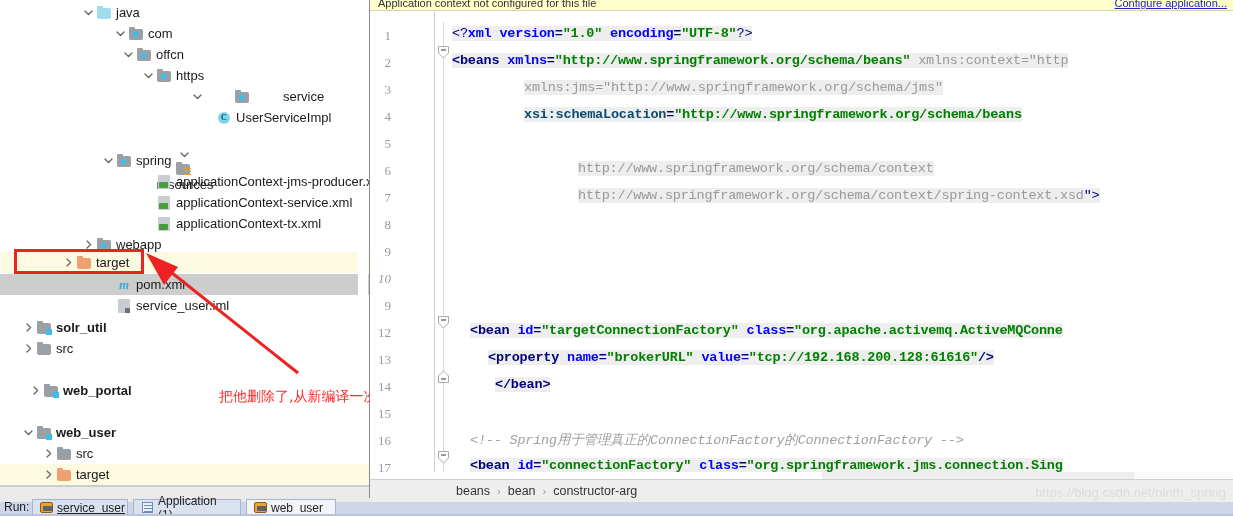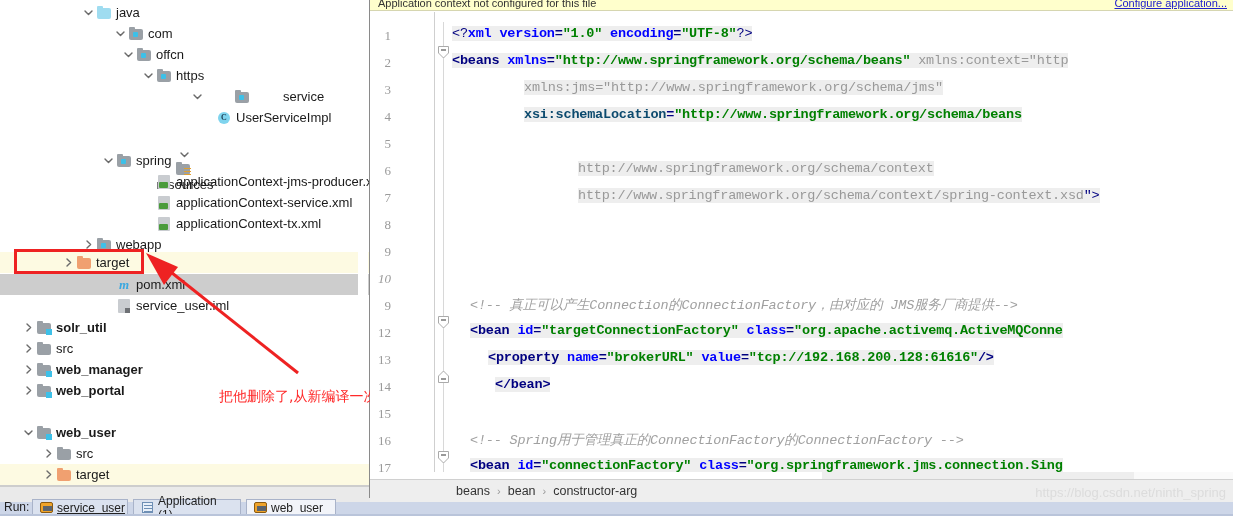--- a/index.html
+++ b/index.html
@@ -362,35 +362,21 @@
           <svg width="13" height="13" viewBox="0 0 13 13">
             <path d="M5 3 L8.6 6.5 L5 10" fill="none" stroke="#6b6b6b" stroke-width="1.4" stroke-linecap="round" stroke-linejoin="round"></path>
           </svg>
         </span>
         <span class="ticon f-grey">
           <span class="f-tab"></span>
           <span class="f-base"></span>
         </span>
         <span class="tlabel">src</span>
       </div>
-      <div class="tree-row" style="top: 359px;">
-        <span style="display: inline-block; flex: 0 0 auto; width: 22px; height: 1px;"></span>
-        <span class="tw">
-          <svg width="13" height="13" viewBox="0 0 13 13">
-            <path d="M5 3 L8.6 6.5 L5 10" fill="none" stroke="#6b6b6b" stroke-width="1.4" stroke-linecap="round" stroke-linejoin="round"></path>
-          </svg>
-        </span>
-        <span class="ticon f-grey">
-          <span class="f-tab"></span>
-          <span class="f-base"></span>
-          <span class="badge-blue"></span>
-        </span>
-        <span class="tlabel bold">web_manager</span>
-      </div>
-      <div class="tree-row" style="top: 380px;">
+      <div class="tree-row" style="top: 380px; padding-left: 7px;">
         <span style="display: inline-block; flex: 0 0 auto; width: 22px; height: 1px;"></span>
         <span class="tw">
           <svg width="13" height="13" viewBox="0 0 13 13">
             <path d="M5 3 L8.6 6.5 L5 10" fill="none" stroke="#6b6b6b" stroke-width="1.4" stroke-linecap="round" stroke-linejoin="round"></path>
           </svg>
         </span>
         <span class="ticon f-grey">
           <span class="f-tab"></span>
           <span class="f-base"></span>
           <span class="badge-blue"></span>
@@ -488,21 +474,20 @@
     <div id="code">
         <div class="cline hi" style="top: 14px; left: 0px;"><span class="tok-punc">&lt;?</span><span class="tok-attr">xml</span><span class="tok-dim"> </span><span class="tok-attr">version</span><span class="tok-tag">=</span><span class="tok-val">"1.0"</span><span class="tok-dim"> </span><span class="tok-attr">encoding</span><span class="tok-tag">=</span><span class="tok-val">"UTF-8"</span><span class="tok-punc">?&gt;</span></div>
         <div class="cline hi" style="top: 41px; left: 0px;"><span class="tok-tag">&lt;beans</span><span class="tok-dim"> </span><span class="tok-attr">xmlns</span><span class="tok-tag">=</span><span class="tok-val">"http://www.springframework.org/schema/beans"</span><span class="tok-dim"> </span><span class="tok-dim">xmlns:context</span><span class="tok-dim">=</span><span class="tok-dim">"http</span></div>
         <div class="cline hi" style="top: 68px; left: 72px;"><span class="tok-dim">xmlns:jms</span><span class="tok-dim">=</span><span class="tok-dim">"http://www.springframework.org/schema/jms"</span></div>
         <div class="cline hi" style="top: 95px; left: 72px;"><span class="tok-attr2">xsi:schemaLocation</span><span class="tok-tag">=</span><span class="tok-val">"http://www.springframework.org/schema/beans</span></div>
         <div class="cline hi" style="top: 149px; left: 126px;"><span class="tok-dim">http://www.springframework.org/schema/context</span></div>
         <div class="cline hi" style="top: 176px; left: 126px;"><span class="tok-dim">http://www.springframework.org/schema/context/spring-context.xsd</span><span class="tok-punc">"&gt;</span></div>
         <div class="cline" style="top: 203px; left: 0px;">&nbsp;</div>
         <div class="cline" style="top: 230px; left: 0px;">&nbsp;</div>
         <div class="cline" style="top: 257px; left: 0px;">&nbsp;</div>
-        <div class="cline" style="top: 284px; left: 18px;"><span class="tok-cmt">&lt;!-- 真正可以产生Connection的ConnectionFactory，由对应的 JMS服务厂商提供--&gt;</span></div>
         <div class="cline hi" style="top: 311px; left: 18px;"><span class="tok-tag">&lt;bean</span><span class="tok-dim"> </span><span class="tok-attr">id</span><span class="tok-tag">=</span><span class="tok-val">"targetConnectionFactory"</span><span class="tok-dim"> </span><span class="tok-attr">class</span><span class="tok-tag">=</span><span class="tok-val">"org.apache.activemq.ActiveMQConne</span></div>
         <div class="cline hi" style="top: 338px; left: 36px;"><span class="tok-tag">&lt;property</span><span class="tok-dim"> </span><span class="tok-attr">name</span><span class="tok-tag">=</span><span class="tok-val">"brokerURL"</span><span class="tok-dim"> </span><span class="tok-attr">value</span><span class="tok-tag">=</span><span class="tok-val">"tcp://192.168.200.128:61616"</span><span class="tok-tag">/&gt;</span></div>
         <div class="cline hi" style="top: 365px; left: 18px; margin-left: 25px;"><span class="tok-tag">&lt;/bean&gt;</span></div>
         <div class="cline" style="top: 392px; left: 0px;">&nbsp;</div>
         <div class="cline" style="top: 419px; left: 18px;"><span class="tok-cmt">&lt;!-- Spring用于管理真正的ConnectionFactory的ConnectionFactory --&gt;</span></div>
         <div class="cline hi" style="top: 446px; left: 18px;"><span class="tok-tag">&lt;bean</span><span class="tok-dim"> </span><span class="tok-attr">id</span><span class="tok-tag">=</span><span class="tok-val">"connectionFactory"</span><span class="tok-dim"> </span><span class="tok-attr">class</span><span class="tok-tag">=</span><span class="tok-val">"org.springframework.jms.connection.Sing</span></div>
       </div>
     <div id="editor-hscroll-a"></div>
     <div id="editor-hscroll-b"></div>
   <div class="fold" style="top: 46px;"><svg width="11" height="13" viewBox="0 0 11 13">

